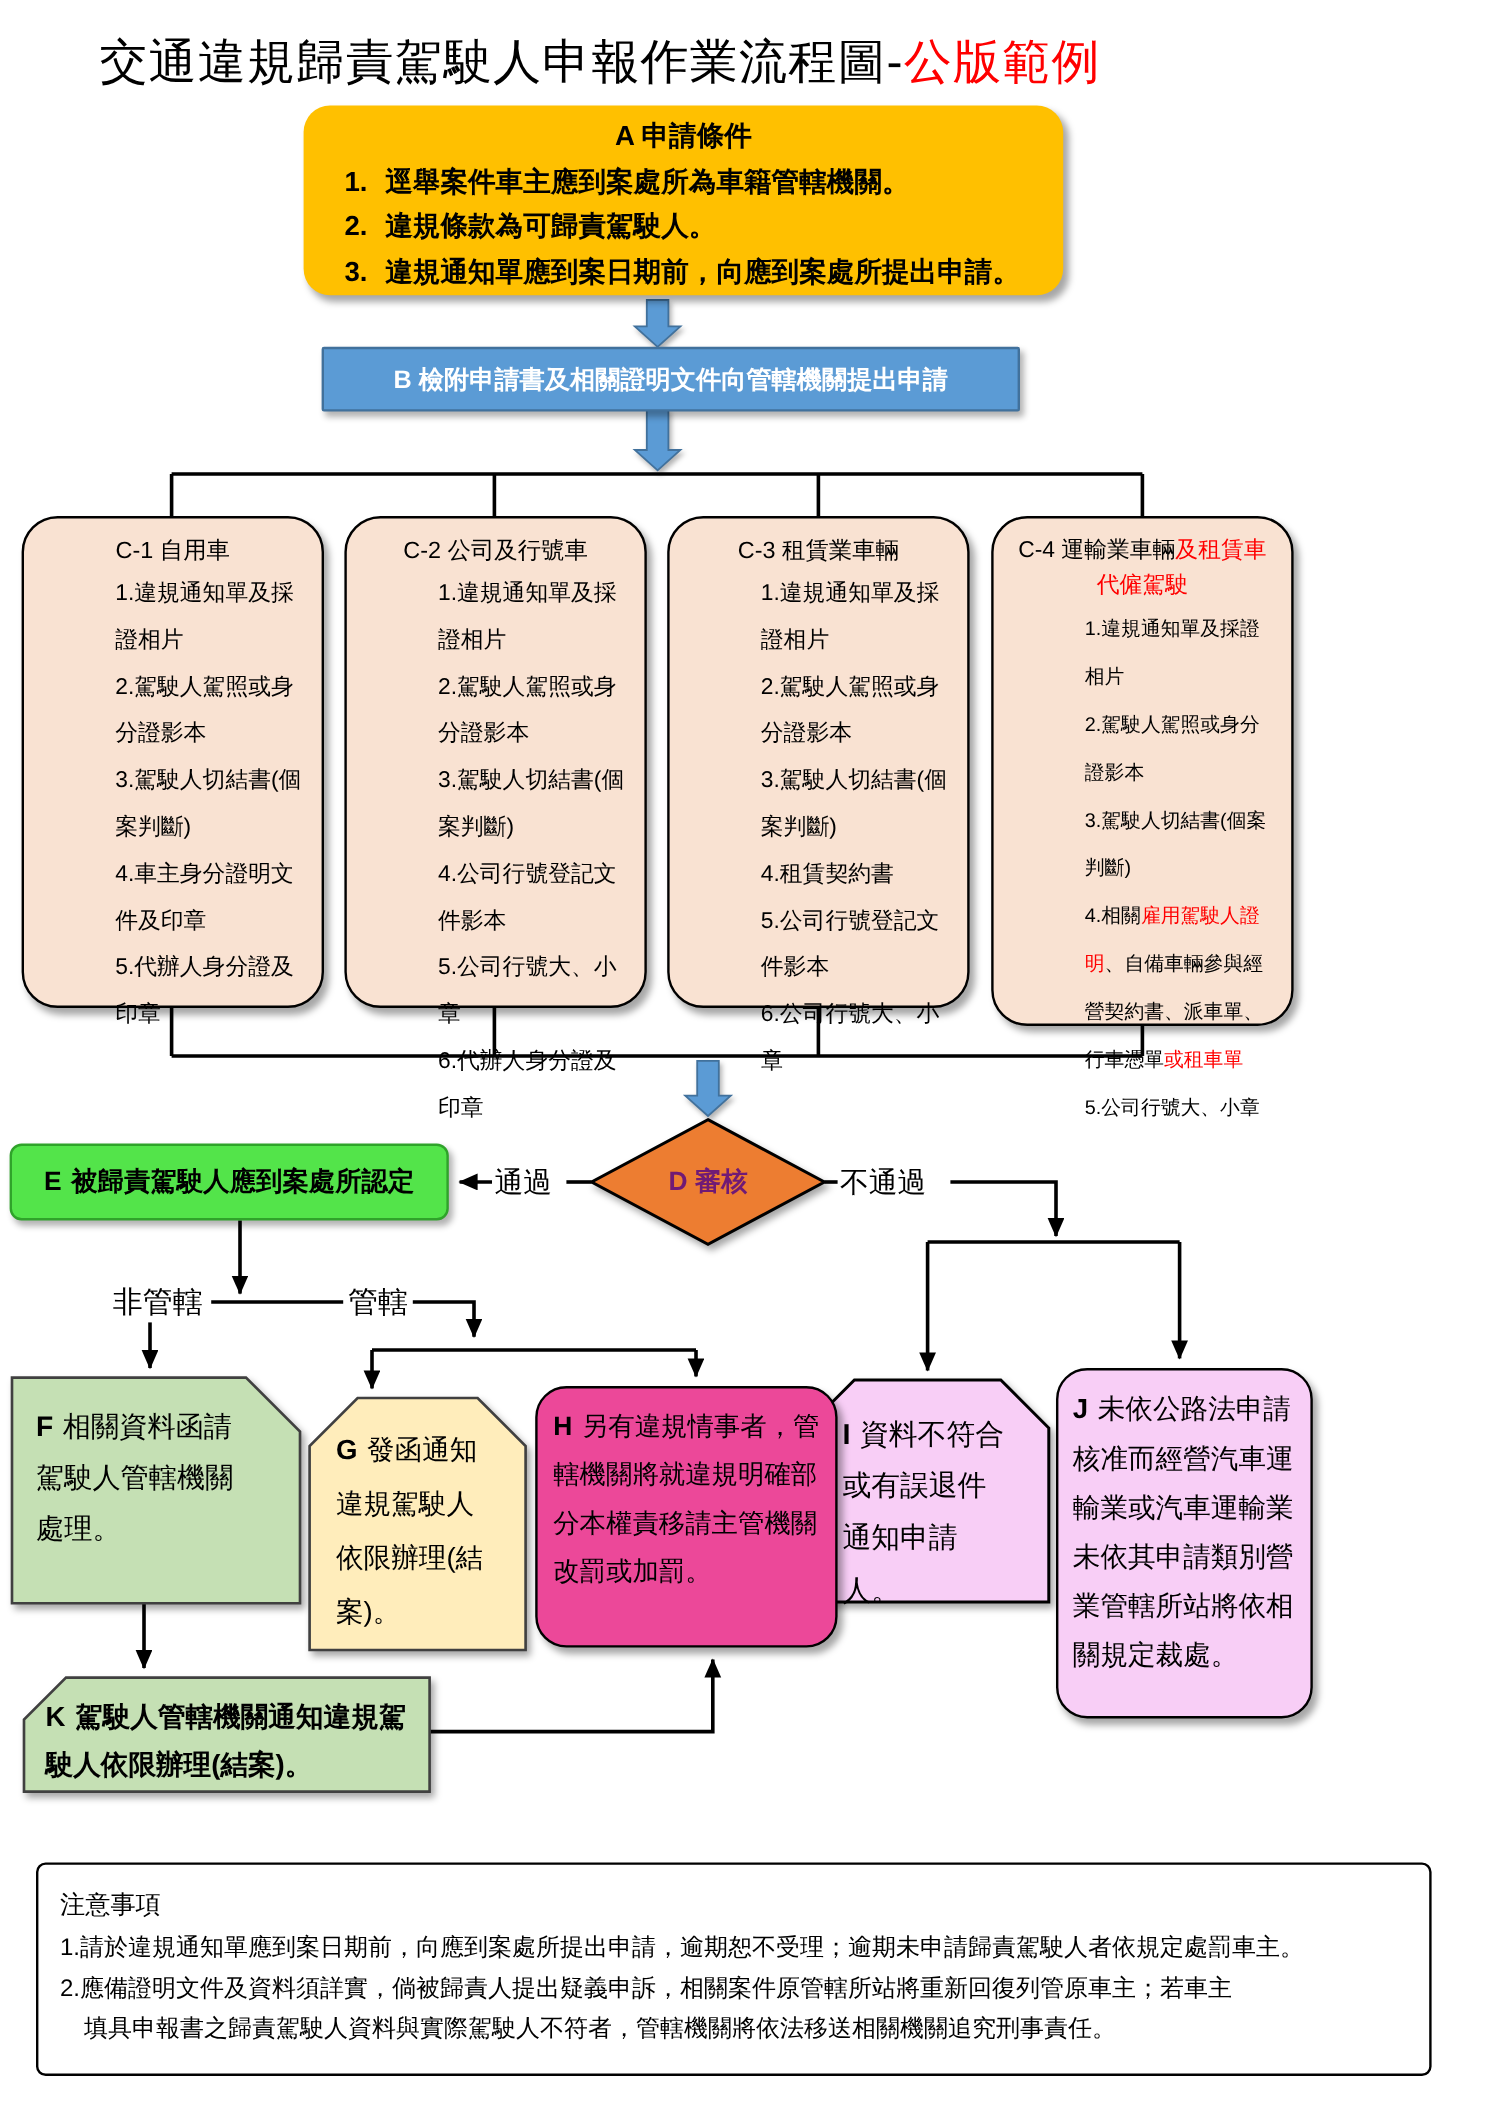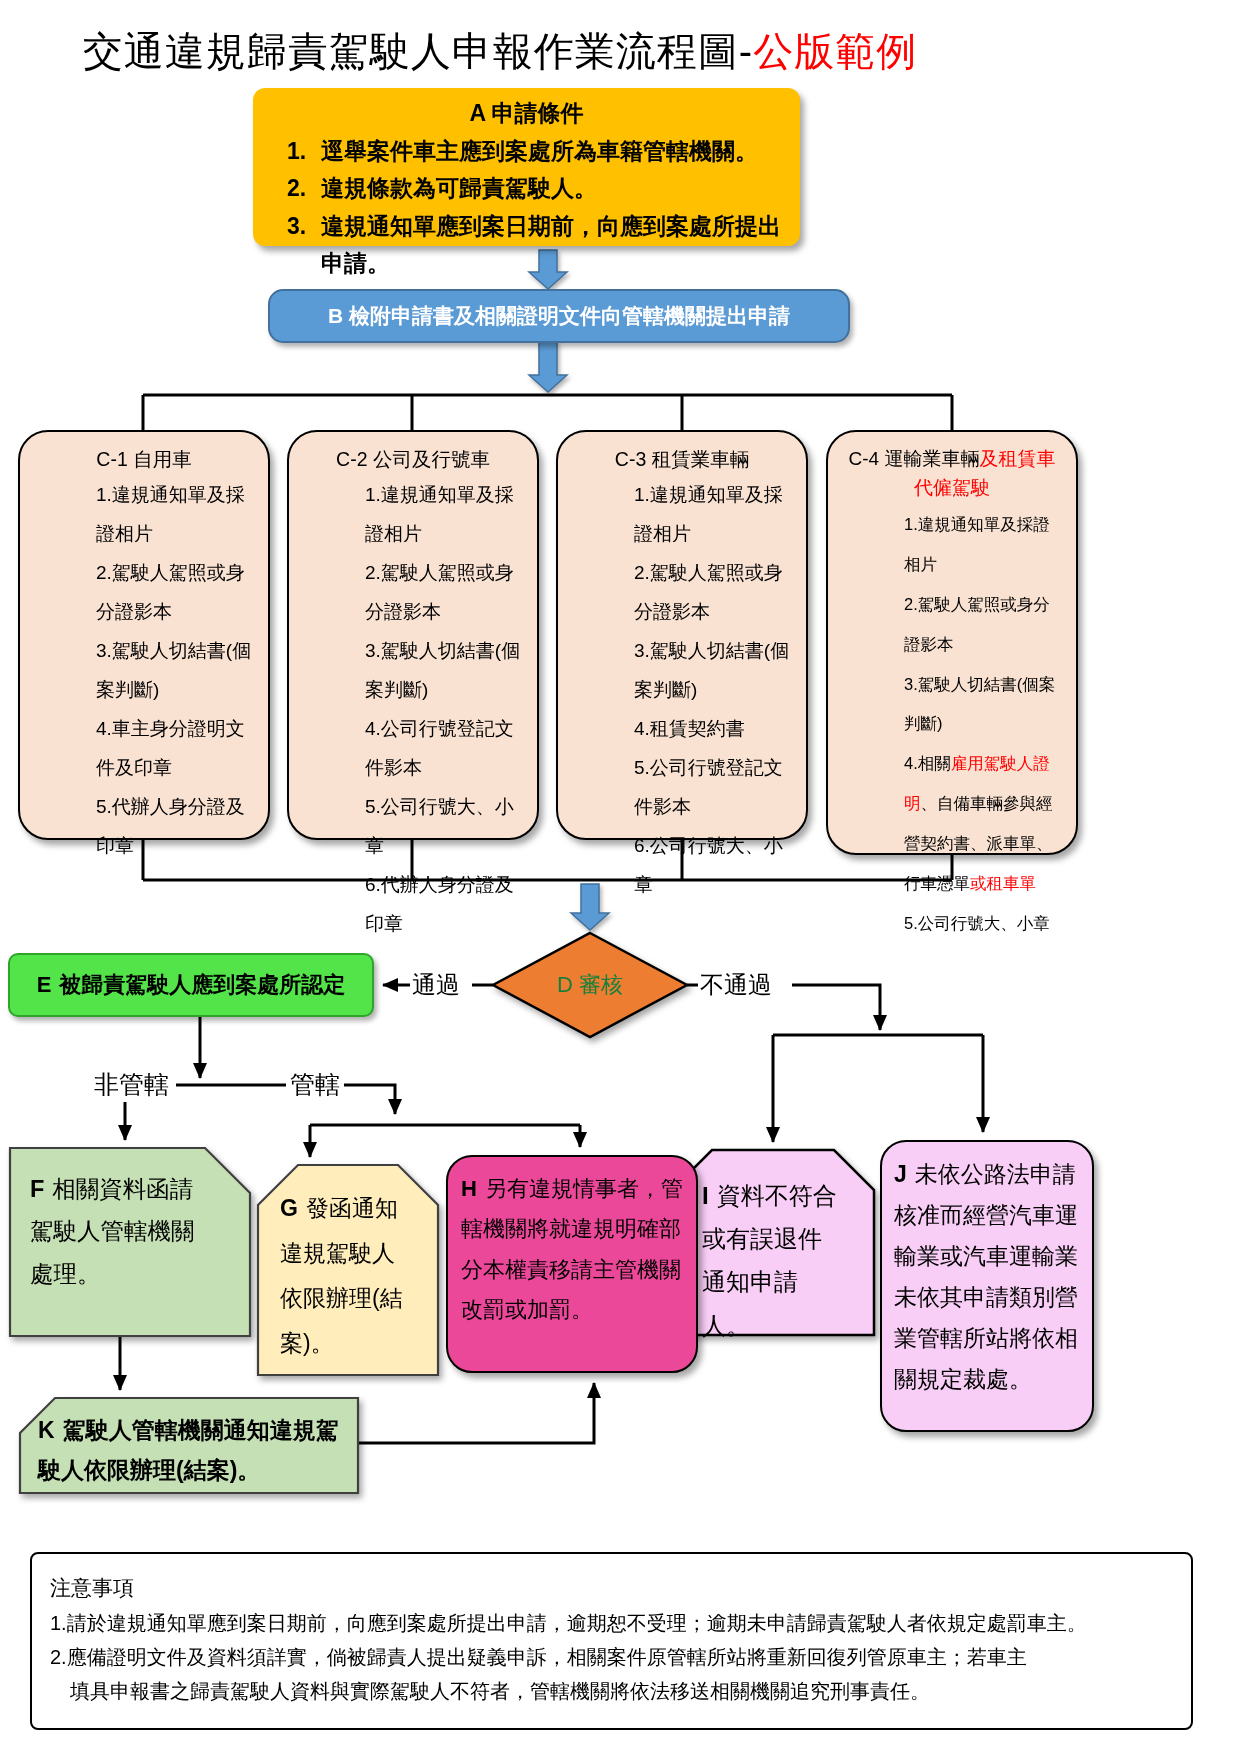--- a/index.html
+++ b/index.html
@@ -3,41 +3,41 @@
 <meta charset="utf-8">
 <style>
   html,body{margin:0;padding:0;background:#fff;}
   body{font-family:"Liberation Sans","DejaVu Sans",sans-serif;color:#000;}
   .canvas{position:relative;width:1241px;height:1755px;background:#fff;overflow:hidden;}
   .layer{position:absolute;left:0;top:0;width:1241px;height:1755px;}
   .red{color:#FF0000;}
 
   .title{position:absolute;left:0;top:24px;width:1000px;text-align:center;font-size:40px;letter-spacing:1px;}
 
-  .box-a{position:absolute;left:253px;top:88px;width:547px;height:158px;background:#FFC000;
-         border-radius:12px;box-shadow:4px 5px 6px rgba(0,0,0,.35);}
+  .box-a{position:absolute;left:253px;top:88px;width:633px;height:158px;background:#FFC000;
+         border-radius:22px;box-shadow:4px 5px 6px rgba(0,0,0,.35);}
   .box-a-title{text-align:center;font-weight:bold;font-size:23px;padding-top:10px;}
   .a-items{margin:4px 0 0 34px;font-weight:bold;font-size:23px;line-height:1.62;}
   .a-item{display:flex;}
   .a-num{width:34px;flex:0 0 auto;}
 
   .box-b{position:absolute;left:268px;top:289px;width:578px;height:50px;background:#5B9BD5;
-         border:2px solid #41719C;border-radius:15px;display:flex;align-items:center;justify-content:center;
+         border:2px solid #41719C;border-radius:2px;display:flex;align-items:center;justify-content:center;
          color:#fff;font-weight:bold;font-size:21px;box-shadow:3px 4px 5px rgba(0,0,0,.3);}
 
   .c-box{position:absolute;top:430px;width:252px;height:410px;background:#F9E2D2;border:2.5px solid #000;
          border-radius:30px;box-shadow:4px 5px 6px rgba(0,0,0,.35);box-sizing:border-box;}
   .c1{left:18px;} .c2{left:287px;} .c3{left:556px;} .c4{left:826px;height:425px;}
   .c-title{font-weight:normal;font-size:19.5px;text-align:center;padding-top:12px;line-height:1.55;}
   .c-items{padding:2px 13px 0 28px;font-size:19px;line-height:2.05;margin-left:48px;}
   .c4 .c-items{font-size:16.5px;line-height:2.42;}
   .c4 .c-title{font-size:19px;}
 
   .d-label{position:absolute;left:493px;top:933px;width:194px;height:104px;display:flex;align-items:center;
-           justify-content:center;color:#15803d;font-weight:normal;font-size:22px;}
+           justify-content:center;color:#701a75;font-weight:bold;font-size:22px;}
 
   .flow-label{position:absolute;font-size:24px;font-weight:500;}
   .lbl-pass{left:412px;top:969px;}
   .lbl-fail{left:700px;top:969px;}
   .lbl-nonjur{left:94px;top:1068px;font-size:25px;}
   .lbl-jur{left:290px;top:1068px;font-size:25px;}
 
   .box-e{position:absolute;left:8px;top:953px;width:366px;height:64px;background:#53E44A;border:2px solid #2FA32A;
          border-radius:10px;display:flex;align-items:center;justify-content:center;font-size:22px;font-weight:bold;
          box-shadow:3px 4px 5px rgba(0,0,0,.3);box-sizing:border-box;}

